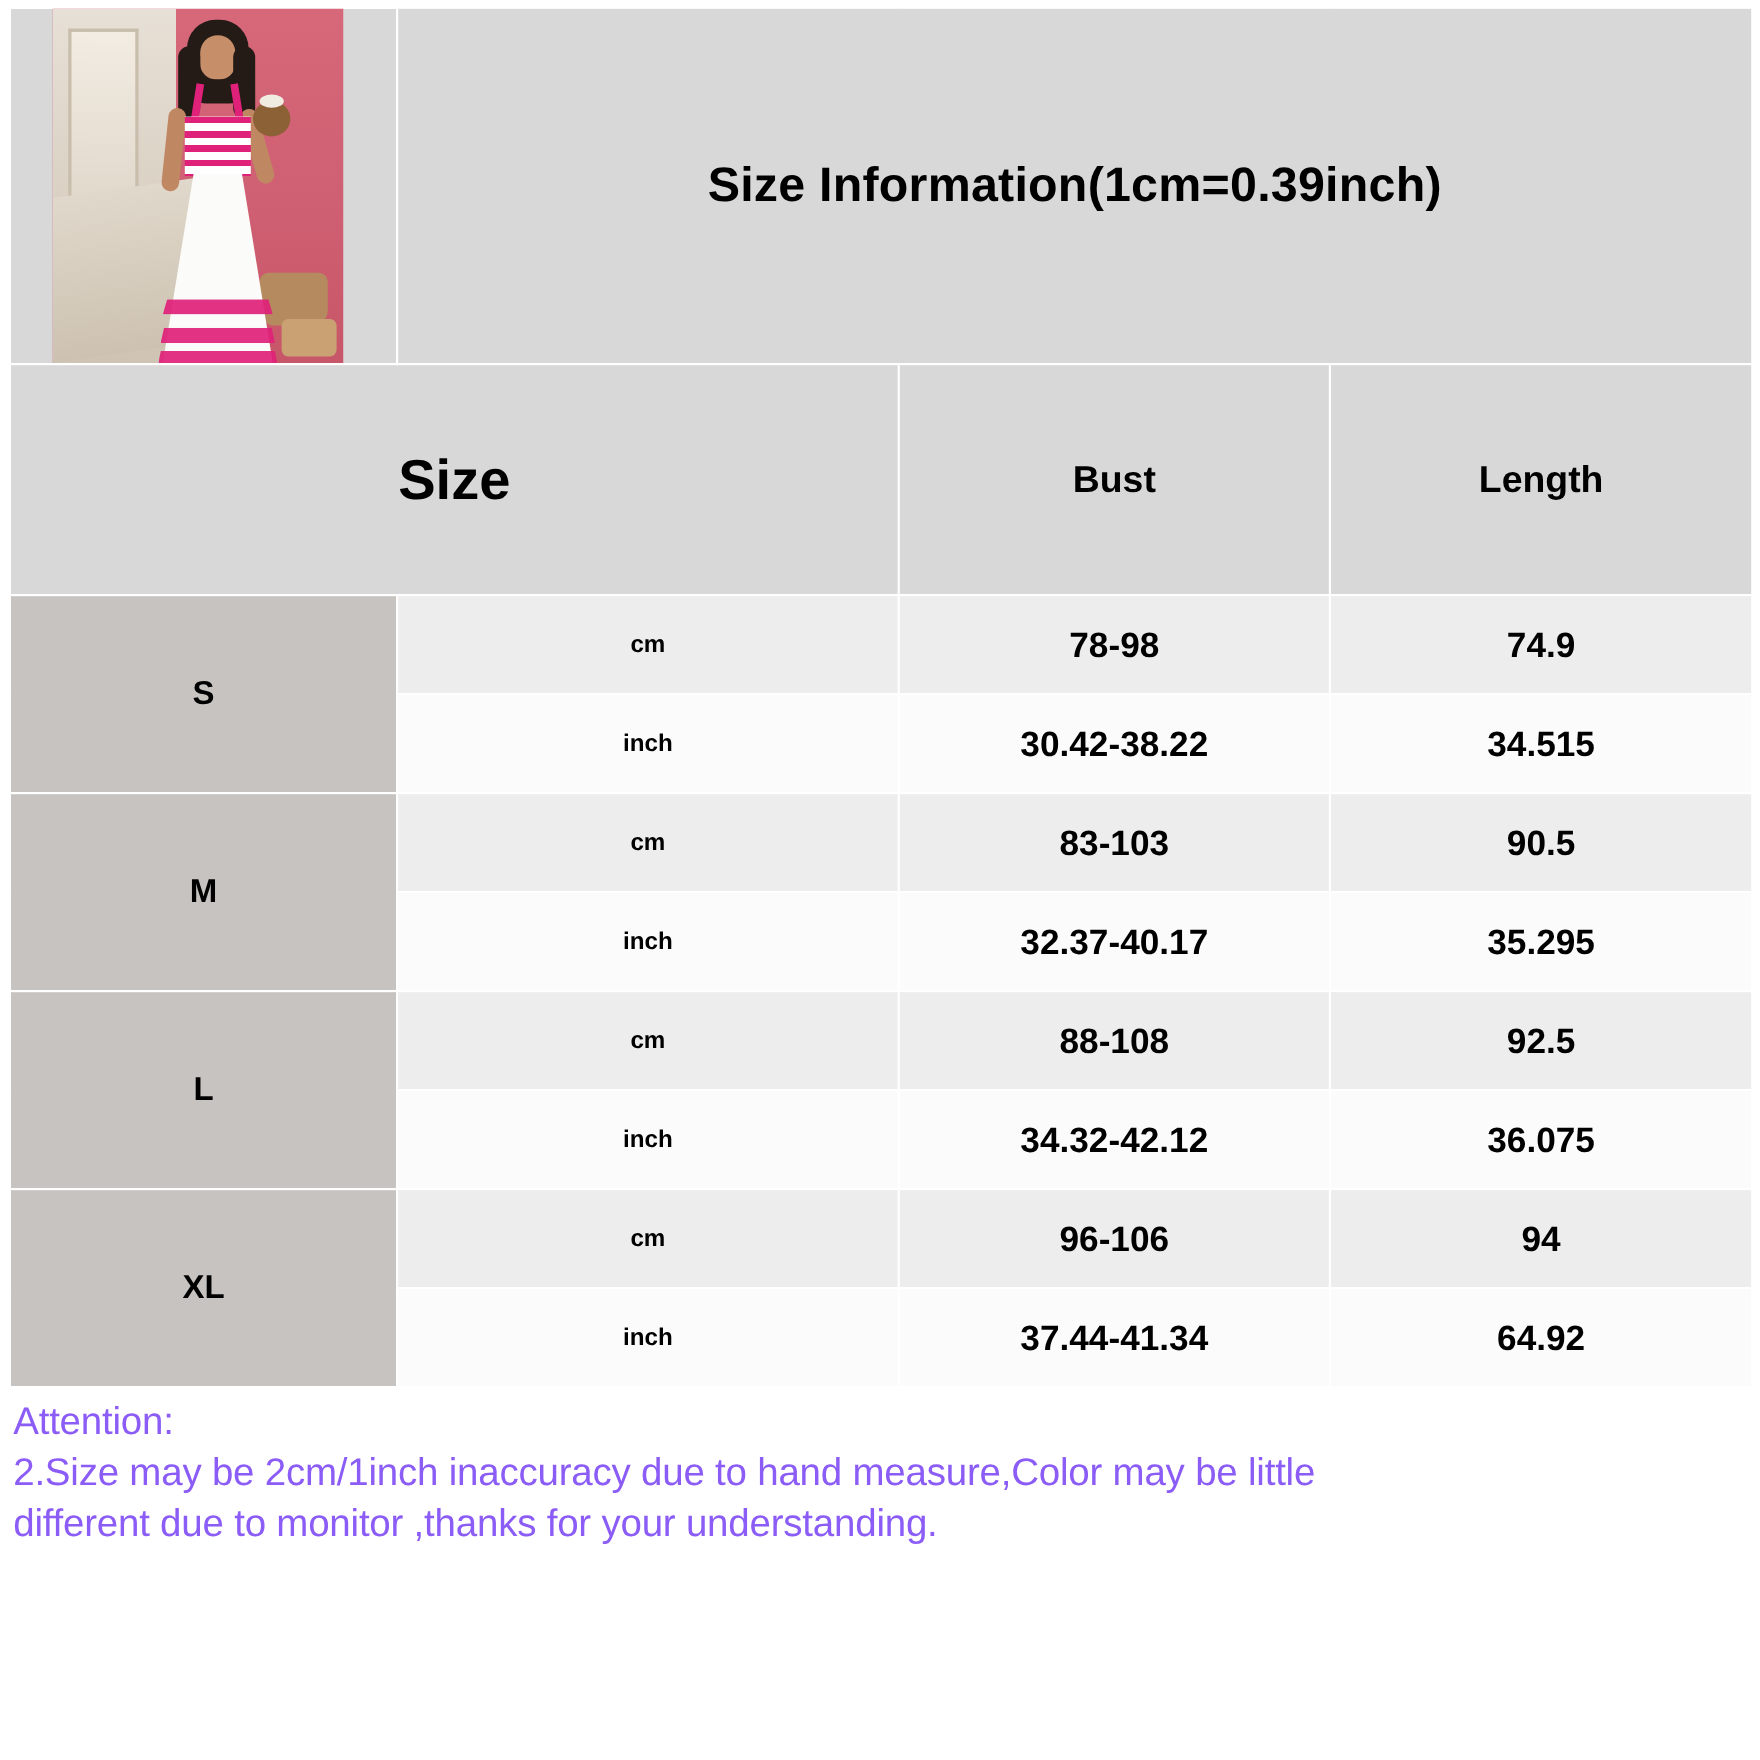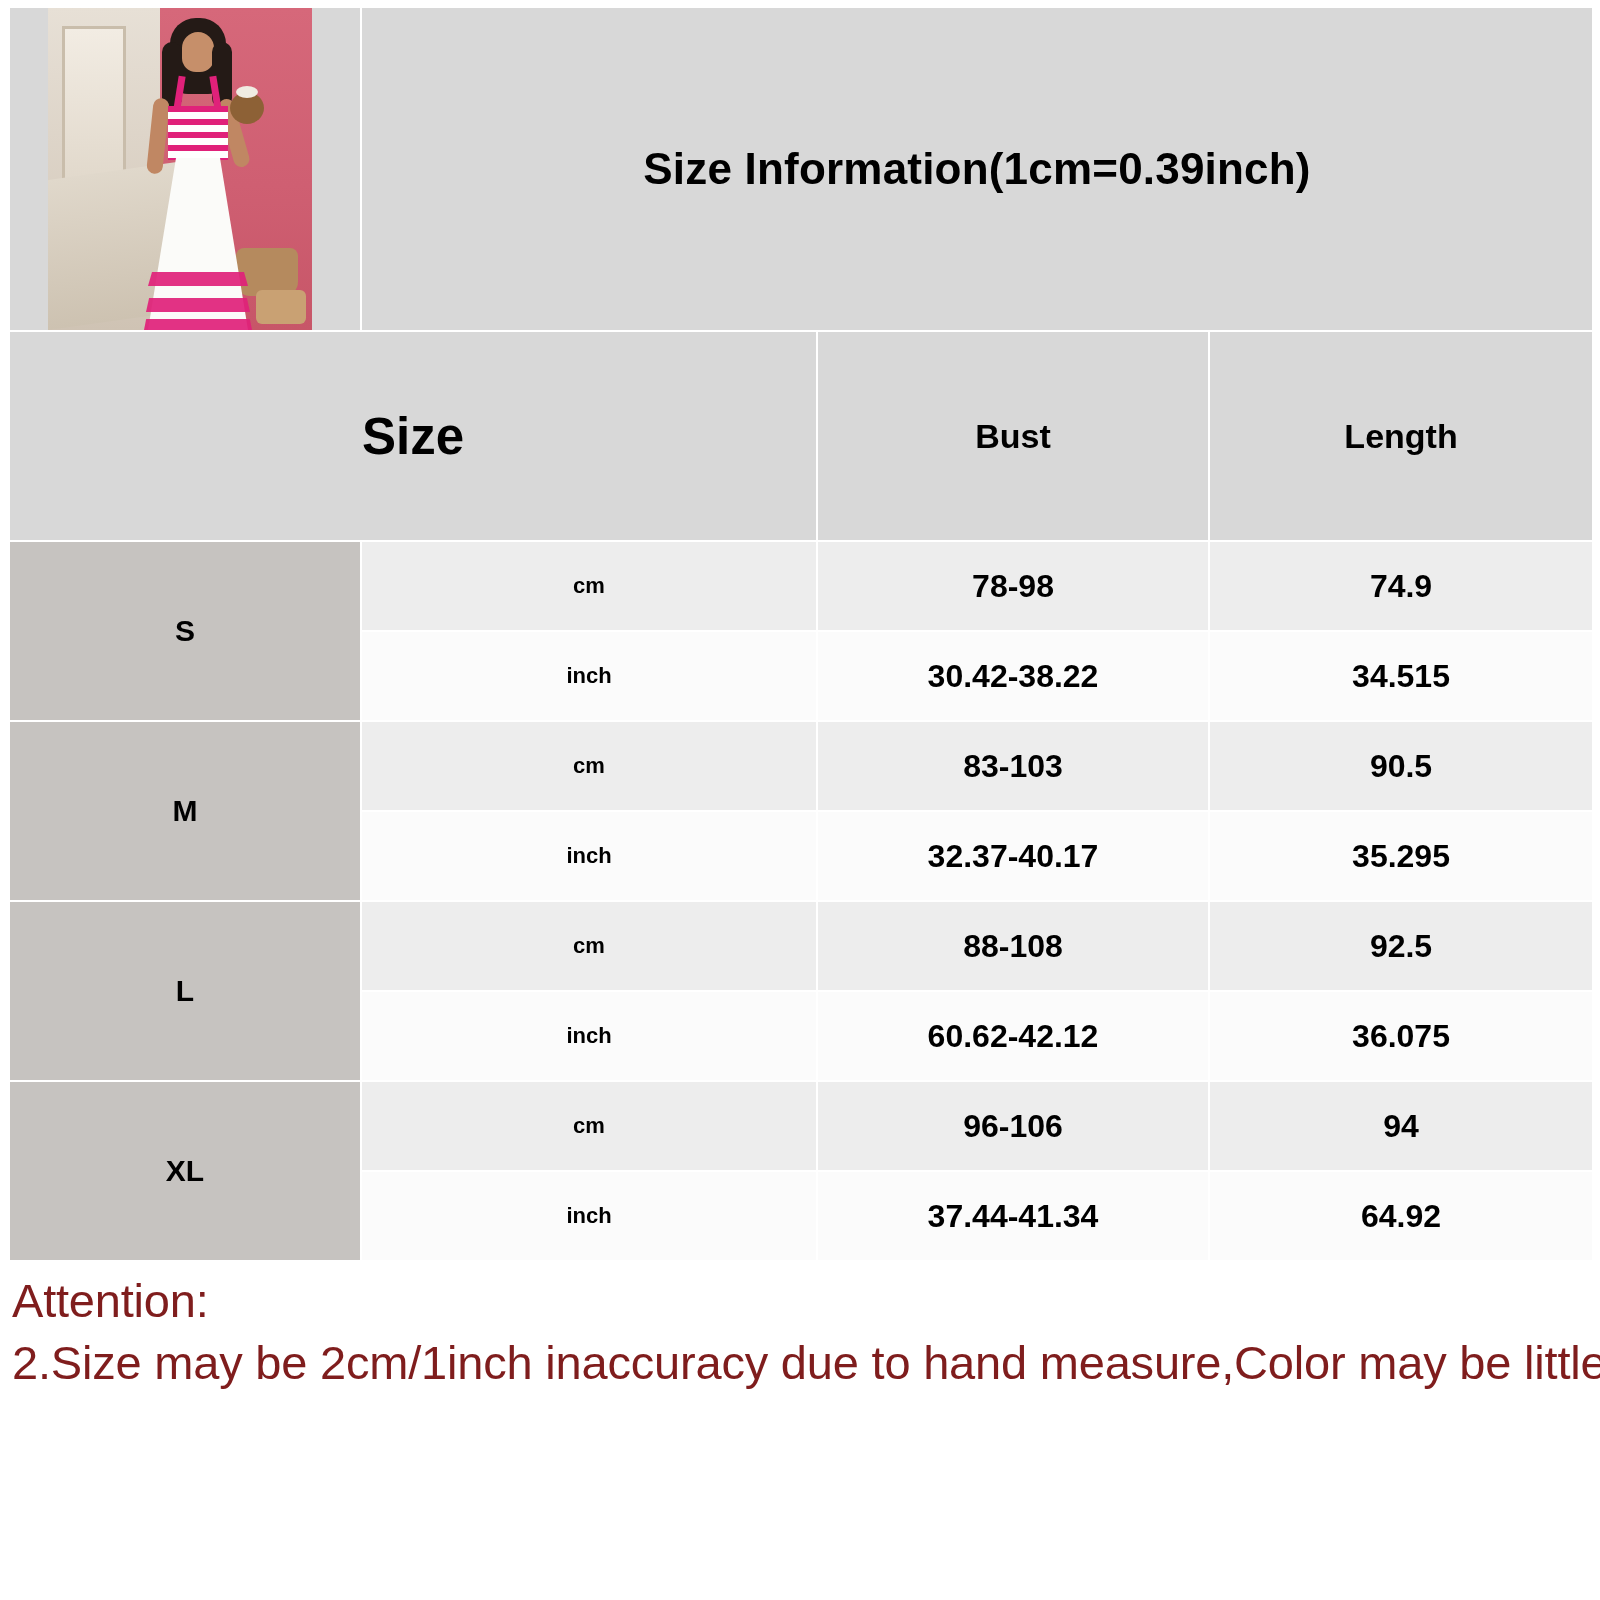--- a/index.html
+++ b/index.html
@@ -212,23 +212,23 @@
   .row-b .unit-cell, .row-b .val-cell { background: #fbfbfb; }
 
   col.c-size { width: 352px; }
   col.c-unit { width: 456px; }
   col.c-bust { width: 392px; }
   col.c-len  { width: 384px; }
 
   .attention {
     margin-top: 6px;
     padding: 2px 4px 0 4px;
-    font-size: 47px;
+    font-size: 35px;
     line-height: 1.32;
-    color: #7f1d1d;
+    color: #8b5cf6;
     letter-spacing: -0.2px;
   }
   .attention .ln { display: block; white-space: nowrap; }
 </style>
 </head>
 <body>
 
 <div class="page">
 
   <table class="chart">
@@ -310,36 +310,37 @@
       </tr>
 
       <tr class="row-a">
         <td class="size-cell" rowspan="2">L</td>
         <td class="unit-cell">cm</td>
         <td class="val-cell">88-108</td>
         <td class="val-cell">92.5</td>
       </tr>
       <tr class="row-b">
         <td class="unit-cell">inch</td>
-        <td class="val-cell">60.62-42.12</td>
+        <td class="val-cell">34.32-42.12</td>
         <td class="val-cell">36.075</td>
       </tr>
 
       <tr class="row-a">
         <td class="size-cell" rowspan="2">XL</td>
         <td class="unit-cell">cm</td>
         <td class="val-cell">96-106</td>
         <td class="val-cell">94</td>
       </tr>
       <tr class="row-b">
         <td class="unit-cell">inch</td>
         <td class="val-cell">37.44-41.34</td>
         <td class="val-cell">64.92</td>
       </tr>
     </tbody>
   </table>
 
   <div class="attention">
     <span class="ln">Attention:</span>
     <span class="ln">2.Size may be 2cm/1inch inaccuracy due to hand measure,Color may be little</span>
+    <span class="ln">different due to monitor ,thanks for your understanding.</span>
   </div>
 
 </div>
 
 </body></html>

